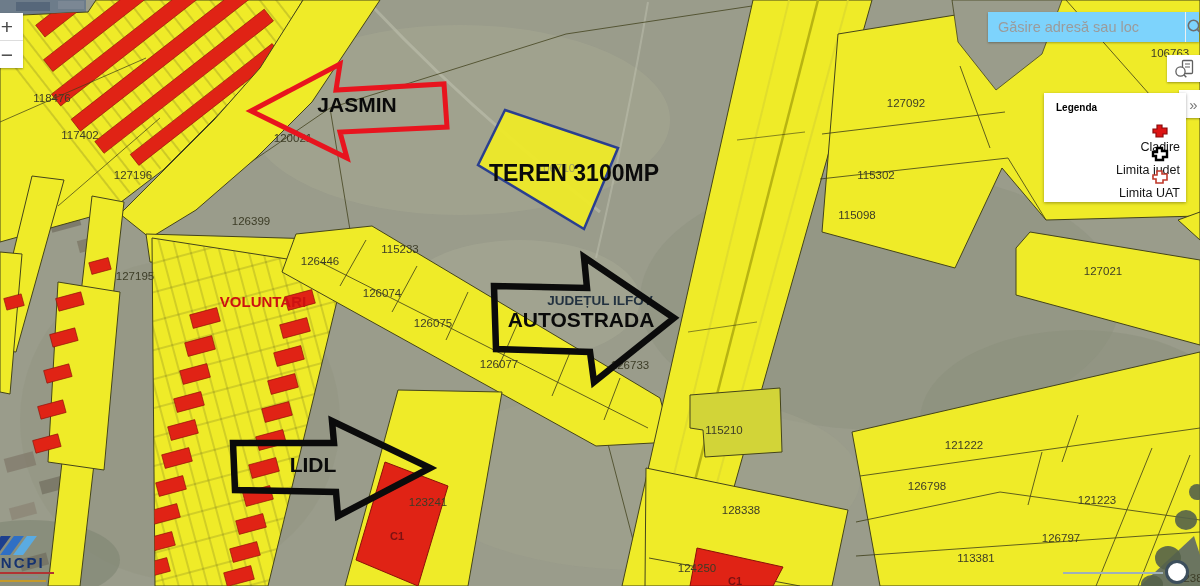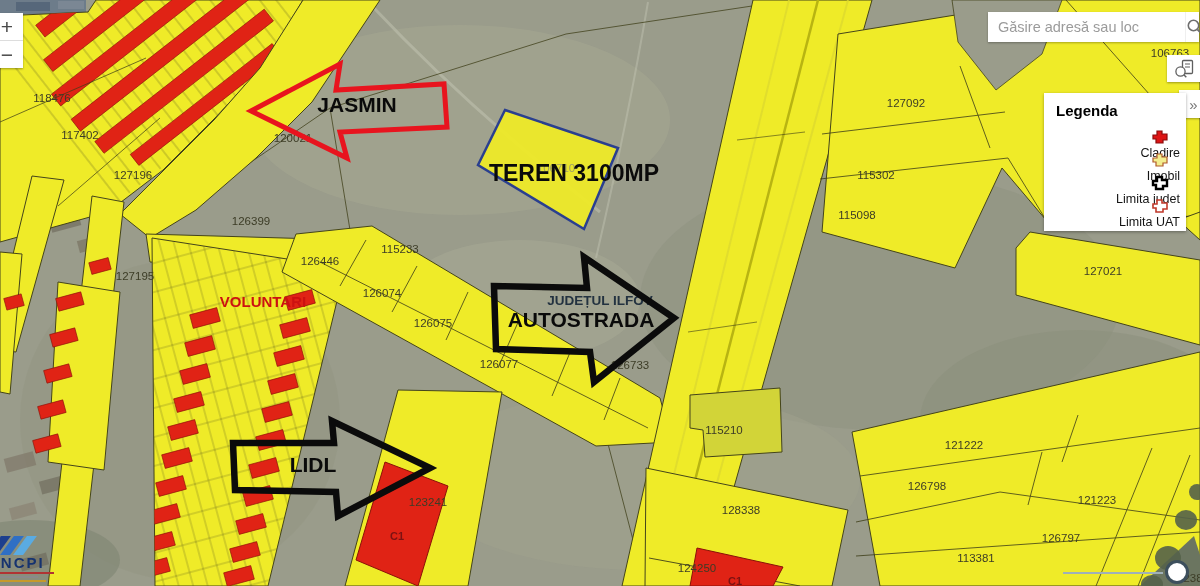--- a/index.html
+++ b/index.html
@@ -5,32 +5,32 @@
   html,body{margin:0;padding:0;background:#222;}
   .stage{position:relative;width:1200px;height:586px;overflow:hidden;background:#9a9c8b;
          font-family:"Liberation Sans", sans-serif;}
   .stage svg text{font-family:"Liberation Sans", sans-serif;}
   .ui{position:absolute;z-index:5;}
   .btn{background:#fff;box-shadow:0 1px 2px rgba(0,0,0,.35);display:flex;align-items:center;
        justify-content:center;color:#4a4a4a;cursor:pointer;}
   .zoomctl{left:-9px;top:13px;width:32px;}
   .zoomctl .btn{width:32px;height:27px;font-size:21px;font-weight:300;}
   .zoomctl .btn:first-child{border-bottom:1px solid #e3e3e3;}
-  .search{left:988px;top:12px;width:211px;height:30px;background:#ffffff;display:flex;
+  .search{left:988px;top:12px;width:211px;height:30px;background:#7dd3fc;display:flex;
           box-shadow:0 1px 2px rgba(0,0,0,.3);}
   .search input{flex:1;border:none;outline:none;font-size:14.5px;padding:0 0 0 10px;
                 color:#333;font-family:"Liberation Sans", sans-serif;background:transparent;}
   .search input::placeholder{color:#9b9b9b;}
   .search .sbtn{width:32px;height:30px;display:flex;align-items:center;justify-content:center;
                 border-left:1px solid #efefef;cursor:pointer;}
   .basemap{left:1167px;top:55px;width:33px;height:27px;}
   .expand{left:1179px;top:90px;width:29px;height:28px;font-size:15px;color:#787878;}
   .legend{left:1044px;top:93px;width:124px;background:#fff;box-shadow:0 1px 3px rgba(0,0,0,.35);
           padding:9px 6px 11px 12px;}
-  .legend h3{margin:0 0 9px 0;font-size:15px;color:#000;}
+  .legend h3{margin:0 0 9px 0;font-size:10px;color:#000;}
   .legend .row{display:flex;align-items:flex-end;height:23px;flex-direction:column;}
   .legend .row svg{margin-right:9px;flex:0 0 auto;}
   .legend .row span{font-size:12.5px;color:#141414;}
   .ancpi{left:-12px;bottom:2px;width:110px;}
   .stripes{height:22px;margin-left:6px;}
   .stripes i{display:inline-block;width:10px;height:19px;transform:skewX(-36deg);margin-right:3px;}
   .stripes .s1{background:#1d3f8e;margin-top:3px;}
   .stripes .s2{background:#2f6fc4;margin-top:1px;}
   .stripes .s3{background:#5aabe2;}
   .ancpi-text{font-weight:bold;color:#16336f;font-size:15px;letter-spacing:2px;line-height:15px;}
@@ -316,26 +316,20 @@
   <div class="ui legend">
     <h3>Legenda</h3>
     <div class="row">
       <svg width="22" height="18" viewBox="0 0 20 18">
         <path d="M3 7 L7 7 L7 3 L12 3 L12 6 L17 6 L17 12 L13 12 L13 15 L6 15 L6 11 L3 11 Z" fill="#dd1414" stroke="#8a0c0c" stroke-width="1.2"></path>
       </svg>
       <span>Cladire</span>
     </div>
     <div class="row">
       <svg width="22" height="18" viewBox="0 0 20 18">
-        <path d="M3 7 L7 7 L7 3 L12 3 L12 6 L17 6 L17 12 L13 12 L13 15 L6 15 L6 11 L3 11 Z" fill="#f3ee8e" stroke="#b05a2a" stroke-width="1.2"></path>
-      </svg>
-      <span>Imobil</span>
-    </div>
-    <div class="row">
-      <svg width="22" height="18" viewBox="0 0 20 18">
         <path d="M3 7 L7 7 L7 3 L12 3 L12 6 L17 6 L17 12 L13 12 L13 15 L6 15 L6 11 L3 11 Z" fill="#ffffff" stroke="#000000" stroke-width="2.4"></path>
       </svg>
       <span>Limita judet</span>
     </div>
     <div class="row">
       <svg width="22" height="18" viewBox="0 0 20 18">
         <path d="M3 7 L7 7 L7 3 L12 3 L12 6 L17 6 L17 12 L13 12 L13 15 L6 15 L6 11 L3 11 Z" fill="#ffffff" stroke="#c0392b" stroke-width="1.6"></path>
       </svg>
       <span>Limita UAT</span>
     </div>

